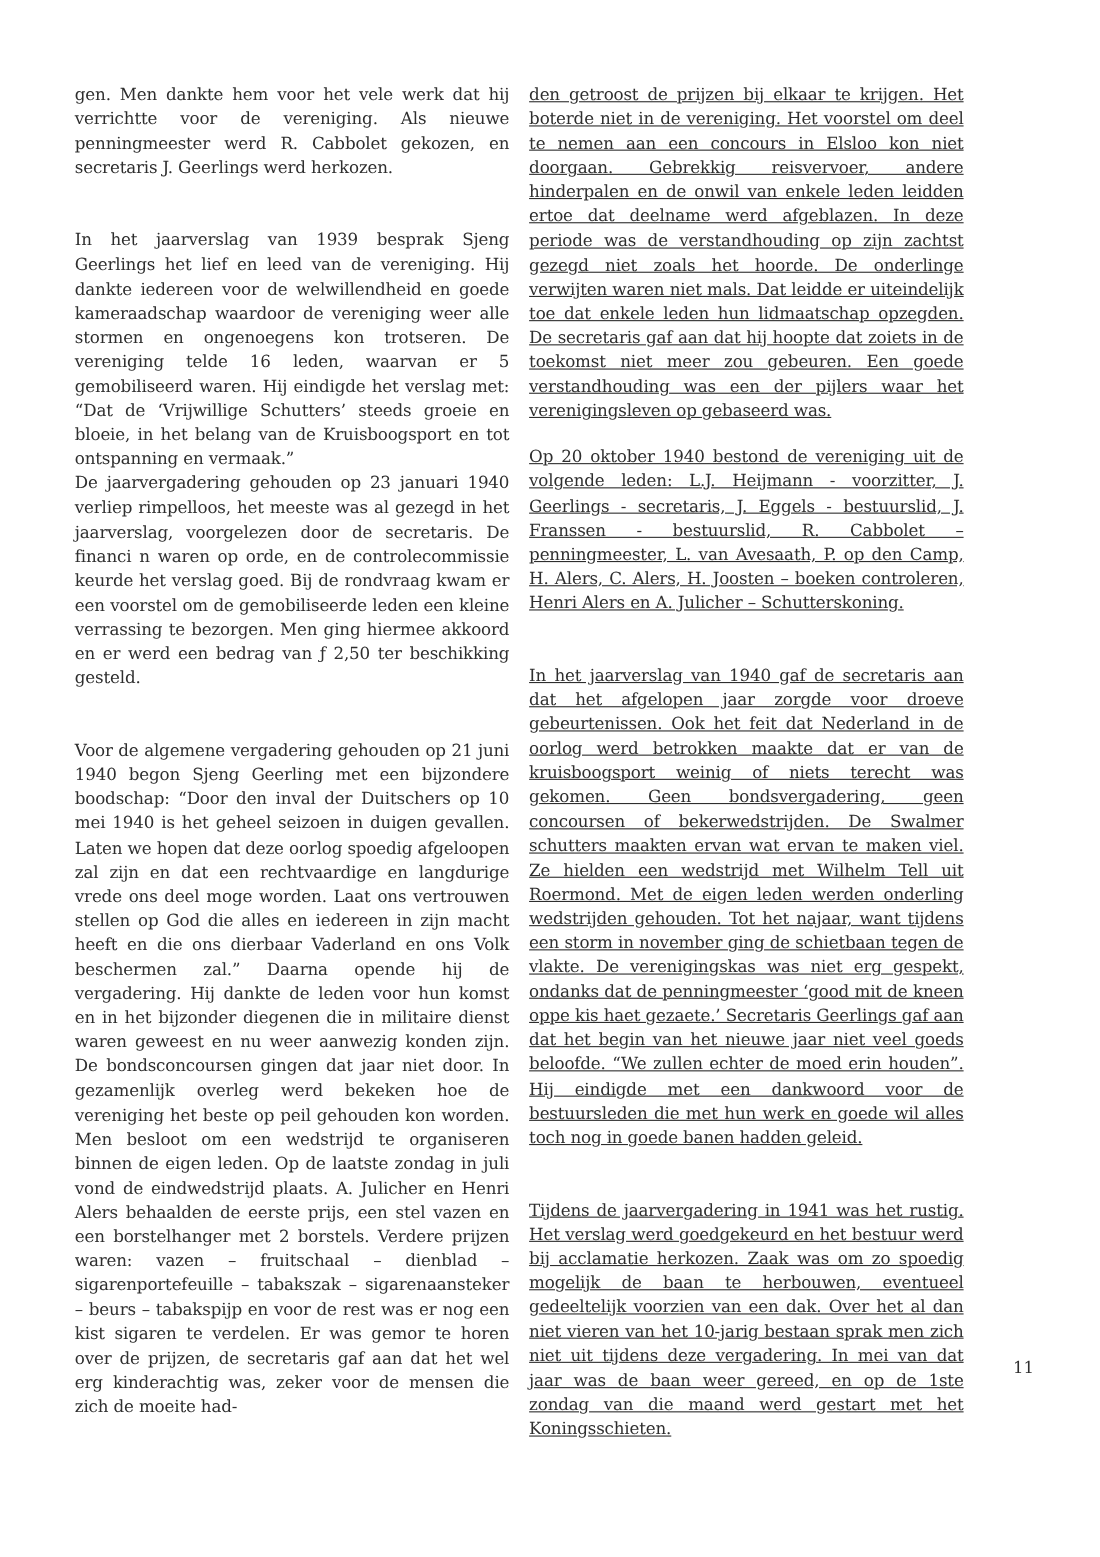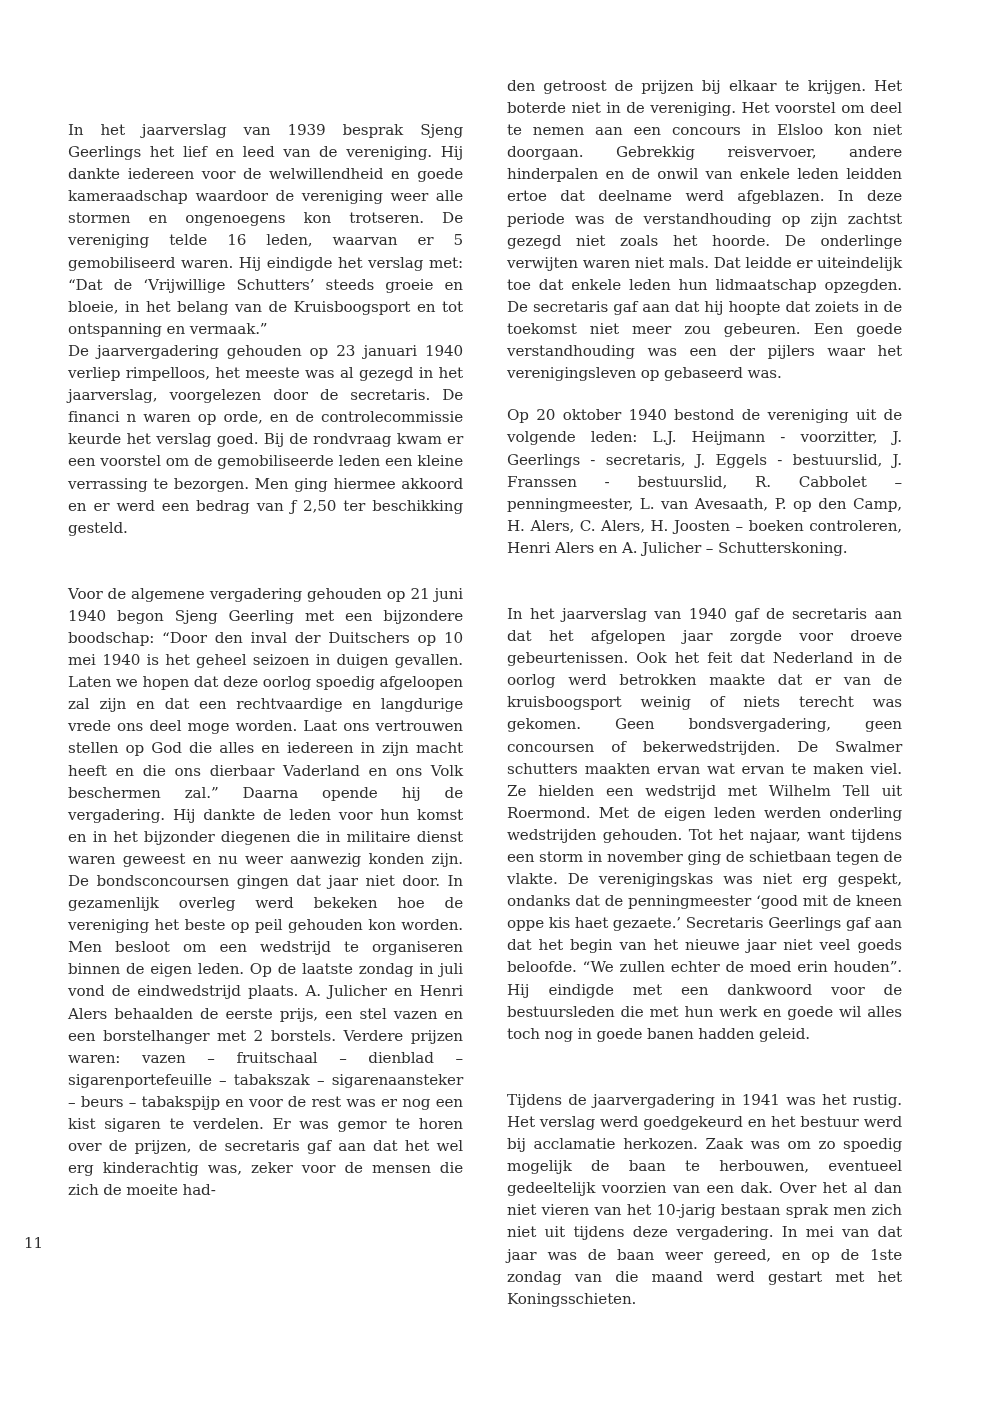--- a/index.html
+++ b/index.html
@@ -5,33 +5,34 @@
   html, body { margin: 0; padding: 0; background: #ffffff; }
   body { width: 1000px; height: 1415px; position: relative; overflow: hidden; }
   .page { position: absolute; left: 0; top: 0; width: 1000px; height: 1415px; background: #fff; }
   .col {
     position: absolute; top: 75px; width: 395px;
     font-family: "DejaVu Serif", serif;
     font-size: 15.2px; line-height: 22.1px; color: #2e2e2e;
     text-align: justify; letter-spacing: -0.15px;
   }
   .col.left { left: 68px; }
-  .col.right { left: 507px; }
+  .col.right { left: 481px; text-decoration: underline; }
   .col p { margin: 0; }
   .col p.gap { margin-top: 22px; }
   .page-number {
-    position: absolute; top: 1234px; left: 0; width: 940px; text-align: left;
-    font-family: "DejaVu Serif", serif; font-size: 15px; color: #2e2e2e; padding-left: 24px;
+    position: absolute; top: 1234px; left: 0; width: 940px; text-align: right;
+    font-family: "DejaVu Serif", serif; font-size: 15px; color: #2e2e2e;
   }
 </style>
 </head>
 <body>
 
 <div class="page">
   <div class="col left">
+    <p>gen. Men dankte hem voor het vele werk dat hij verrichtte voor de vereniging. Als nieuwe penningmeester werd R. Cabbolet gekozen, en secretaris J. Geerlings werd herkozen.</p>
     <p class="gap" style="margin-top:44px">In het jaarverslag van 1939 besprak Sjeng Geerlings het lief en leed van de vereniging. Hij dankte iedereen voor de welwillendheid en goede kameraadschap waardoor de vereniging weer alle stormen en ongenoegens kon trotseren. De vereniging telde 16 leden, waarvan er 5 gemobiliseerd waren. Hij eindigde het verslag met: “Dat de ‘Vrijwillige Schutters’ steeds groeie en bloeie, in het belang van de Kruisboogsport en tot ontspanning en vermaak.”</p>
     <p>De jaarvergadering gehouden op 23 januari 1940 verliep rimpelloos, het meeste was al gezegd in het jaarverslag, voorgelezen door de secretaris. De financi n waren op orde, en de controlecommissie keurde het verslag goed. Bij de rondvraag kwam er een voorstel om de gemobiliseerde leden een kleine verrassing te bezorgen. Men ging hiermee akkoord en er werd een bedrag van ƒ 2,50  ter beschikking gesteld.</p>
     <p class="gap" style="margin-top:44px">Voor de algemene vergadering gehouden op 21 juni 1940 begon Sjeng Geerling met een bijzondere boodschap: “Door den inval der Duitschers op 10 mei 1940 is het geheel seizoen in duigen gevallen. Laten we hopen dat deze oorlog spoedig afgeloopen zal zijn en dat een rechtvaardige en langdurige vrede ons deel moge worden. Laat ons vertrouwen stellen op God die alles en iedereen in zijn macht heeft en die ons dierbaar Vaderland en ons Volk beschermen zal.” Daarna opende hij de vergadering. Hij dankte de leden voor hun komst en in het bijzonder diegenen die in militaire dienst waren geweest en nu weer aanwezig konden zijn. De bondsconcoursen gingen dat jaar niet door. In gezamenlijk overleg werd bekeken hoe de vereniging het beste op peil gehouden kon worden. Men besloot om een wedstrijd te organiseren binnen de eigen leden. Op de laatste zondag in juli vond de eindwedstrijd plaats. A. Julicher en Henri Alers behaalden de eerste prijs, een stel vazen en een borstelhanger met 2 borstels. Verdere prijzen waren: vazen – fruitschaal – dienblad – sigarenportefeuille – tabakszak – sigarenaansteker – beurs – tabakspijp en voor de rest was er nog een kist sigaren te verdelen. Er was gemor te horen over de prijzen, de secretaris gaf aan dat het wel erg kinderachtig was, zeker voor de mensen die zich de moeite had-</p>
   </div>
 
   <div class="col right">
     <p>den getroost de prijzen bij elkaar te krijgen. Het boterde niet in de vereniging. Het voorstel om deel te nemen aan een concours in Elsloo kon niet doorgaan. Gebrekkig reisvervoer, andere hinderpalen en de onwil van enkele leden leidden ertoe dat deelname werd afgeblazen. In deze periode was de verstandhouding op zijn zachtst gezegd niet zoals het hoorde. De onderlinge verwijten waren niet mals. Dat leidde er uiteindelijk toe dat enkele leden hun lidmaatschap opzegden. De secretaris gaf aan dat hij hoopte dat zoiets in de toekomst niet meer zou gebeuren. Een goede verstandhouding was een der pijlers waar het verenigingsleven op gebaseerd was.</p>
     <p class="gap" style="margin-top:20px">Op 20 oktober 1940 bestond de vereniging uit de volgende leden: L.J. Heijmann - voorzitter, J. Geerlings - secretaris, J. Eggels - bestuurslid, J. Franssen - bestuurslid, R. Cabbolet – penningmeester, L. van Avesaath, P. op den Camp, H. Alers, C. Alers, H. Joosten – boeken controleren, Henri Alers en A. Julicher – Schutterskoning.</p>
     <p class="gap" style="margin-top:44px">In het jaarverslag van 1940 gaf de secretaris aan dat het afgelopen jaar zorgde voor droeve gebeurtenissen. Ook het feit dat Nederland in de oorlog werd betrokken maakte dat er van de kruisboogsport weinig of niets terecht was gekomen. Geen bondsvergadering, geen concoursen of bekerwedstrijden. De Swalmer schutters maakten ervan wat ervan te maken viel. Ze hielden een wedstrijd met Wilhelm Tell uit Roermond. Met de eigen leden werden onderling wedstrijden gehouden. Tot het najaar, want tijdens een storm in november ging de schietbaan tegen de vlakte. De verenigingskas was niet erg gespekt, ondanks dat de penningmeester ‘good mit de kneen oppe kis haet gezaete.’ Secretaris Geerlings gaf aan dat het begin van het nieuwe jaar niet veel goeds beloofde. “We zullen echter de moed erin houden”. Hij eindigde met een dankwoord voor de bestuursleden die met hun werk en goede wil alles toch nog in goede banen hadden geleid.</p>
     <p class="gap" style="margin-top:44px">Tijdens de jaarvergadering in 1941 was het rustig. Het verslag werd goedgekeurd en het bestuur werd bij acclamatie herkozen. Zaak was om zo spoedig mogelijk de baan te herbouwen, eventueel gedeeltelijk voorzien van een dak. Over het al dan niet vieren van het 10-jarig bestaan sprak men zich niet uit tijdens deze vergadering. In mei van dat jaar was de baan weer gereed, en op de 1ste zondag van die maand werd gestart met het Koningsschieten.</p>

